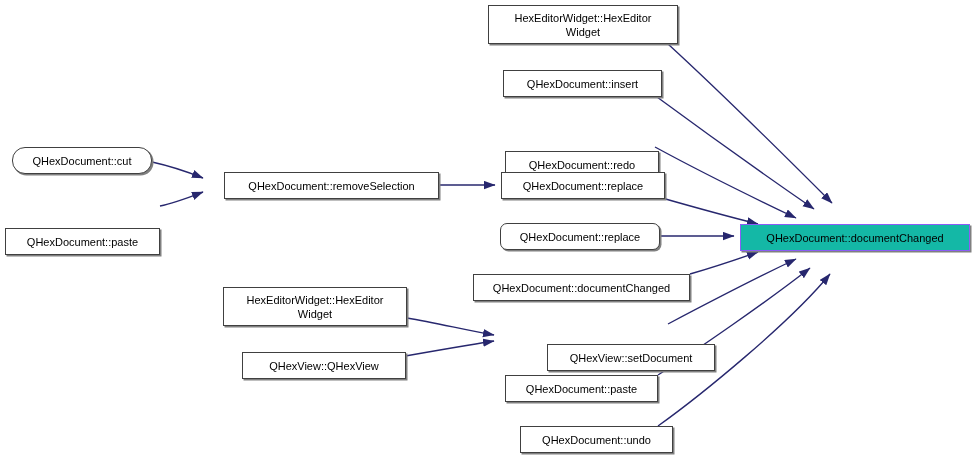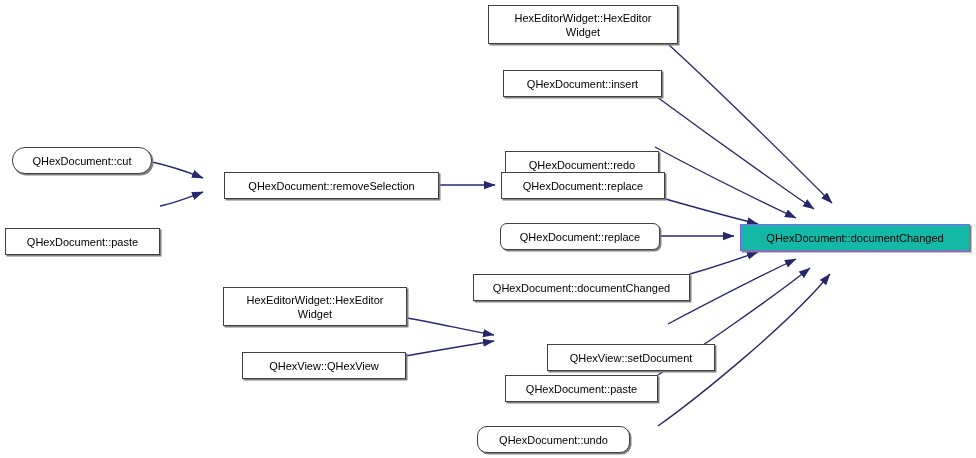--- a/index.html
+++ b/index.html
@@ -85,17 +85,17 @@
       <div class="node" style="left: 242px; top: 352px; width: 164px; height: 27px;">QHexView::QHexView</div>
       <div class="node" style="left: 488px; top: 5px; width: 190px; height: 39px;">HexEditorWidget::HexEditor
 Widget</div>
       <div class="node" style="left: 503px; top: 70px; width: 159px; height: 27px;">QHexDocument::insert</div>
       <div class="node" style="left: 505px; top: 121px; width: 154px; height: 27px; margin-top: 30px;">QHexDocument::redo</div>
       <div class="node" style="left: 501px; top: 172px; width: 164px; height: 27px;">QHexDocument::replace</div>
       <div class="node" style="left: 500px; top: 223px; width: 160px; height: 27px; border-radius: 7px;">QHexDocument::replace</div>
       <div class="node" style="left: 473px; top: 274px; width: 217px; height: 27px;">QHexDocument::documentChanged</div>
       <div class="node" style="left: 500px; top: 344px; width: 168px; height: 27px; margin-left: 47px;">QHexView::setDocument</div>
       <div class="node" style="left: 505px; top: 375px; width: 153px; height: 27px;">QHexDocument::paste</div>
-      <div class="node" style="left: 477px; top: 426px; width: 153px; height: 27px; border-radius: 10px;">QHexDocument::undo</div>
+      <div class="node" style="left: 520px; top: 426px; width: 153px; height: 27px;">QHexDocument::undo</div>
       <div class="node highlight" style="left: 740px; top: 224px; width: 230px; height: 27px;">QHexDocument::documentChanged</div>
     </div>
 
 </div>
 
 </body></html>

